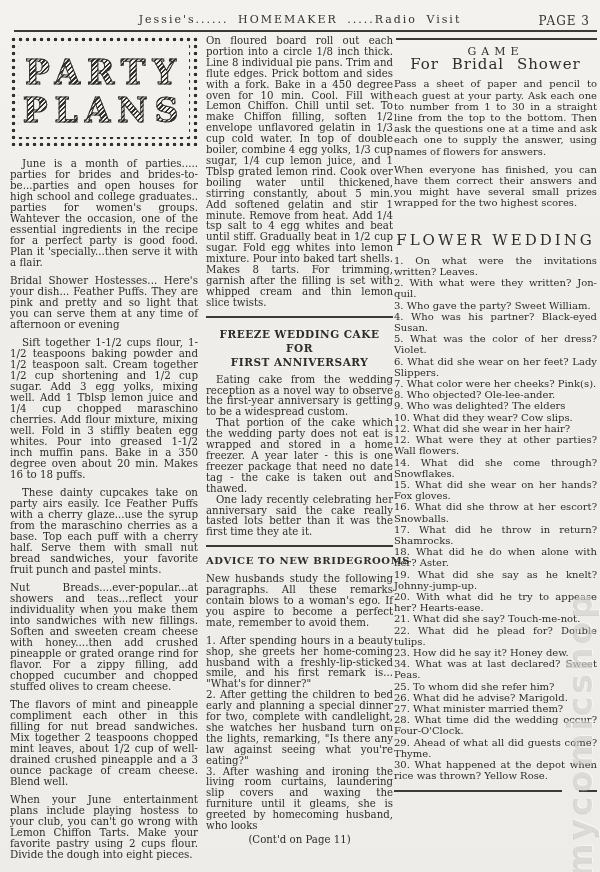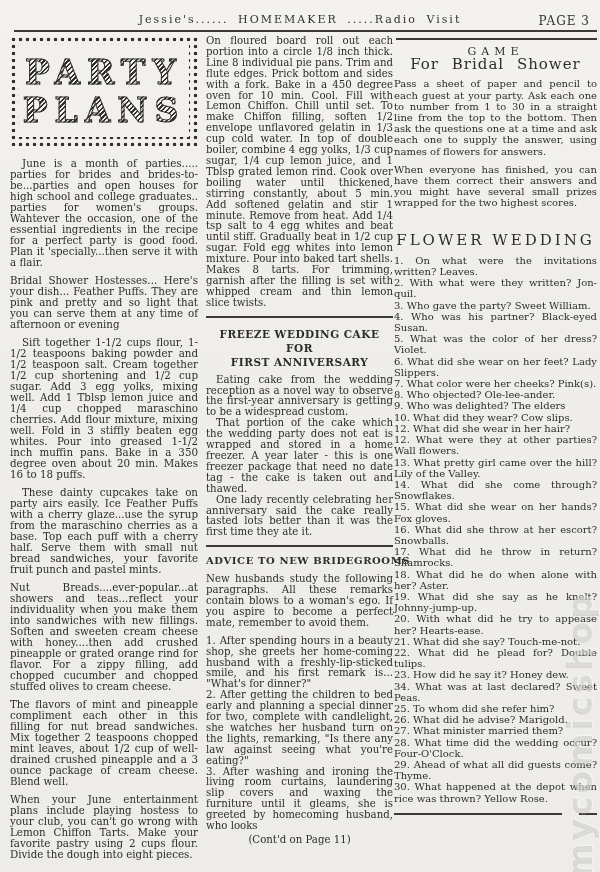--- a/index.html
+++ b/index.html
@@ -169,21 +169,20 @@
         <p class="flower-item">8. Who objected? Ole-lee-ander.</p>
 
         <p class="flower-item">9. Who was delighted? The elders</p>
 
         <p class="flower-item">10. What did they wear? Cow slips.</p>
 
         <p class="flower-item">12. What did she wear in her hair?</p>
 
         <p class="flower-item">12. What were they at other parties? Wall flowers.</p>
 
-        <p class="flower-item">13. What pretty girl came over the hill? Lily of the Valley.</p>
 
         <p class="flower-item">14. What did she come through? Snowflakes.</p>
 
         <p class="flower-item">15. What did she wear on her hands? Fox gloves.</p>
 
         <p class="flower-item">16. What did she throw at her escort? Snowballs.</p>
 
         <p class="flower-item">17. What did he throw in return? Shamrocks.</p>
 
         <p class="flower-item">18. What did he do when alone with her? Aster.</p>

